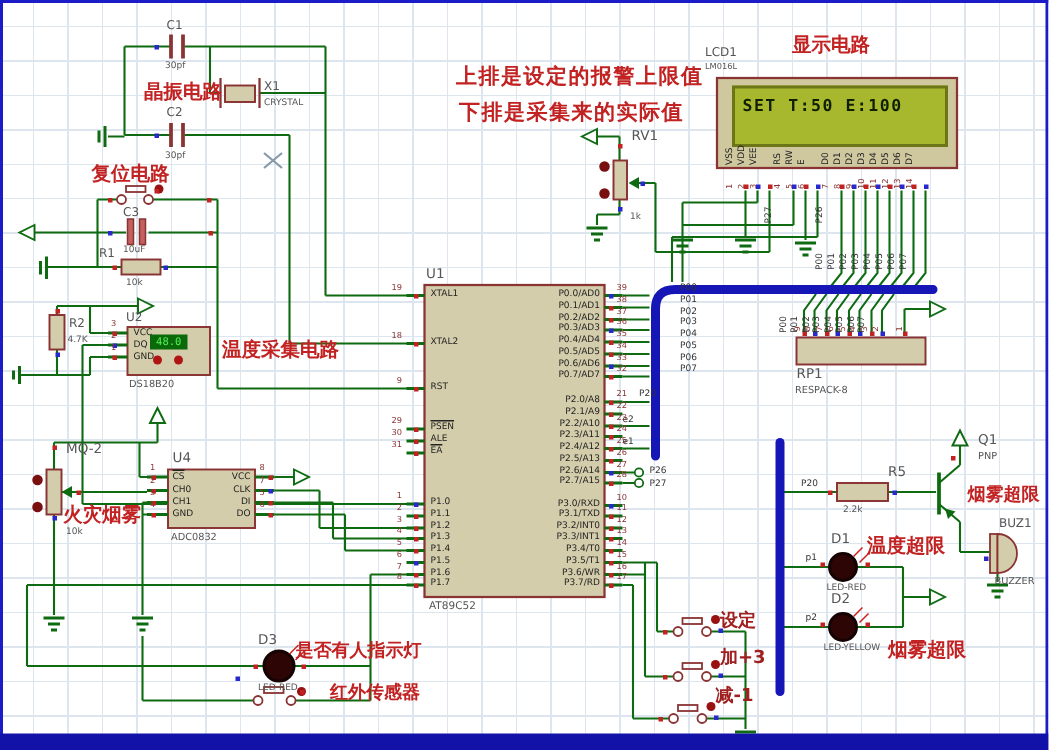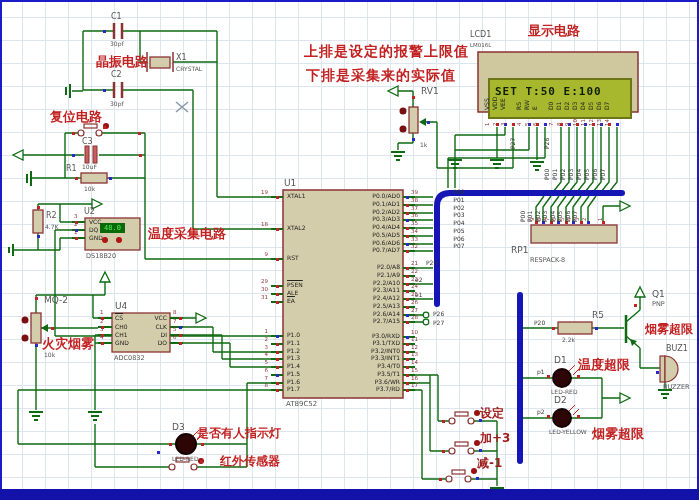--- a/index.html
+++ b/index.html
@@ -17,21 +17,21 @@
   .val{color:#555555;font-size:6px;}
   .pin{color:#222222;font-size:6px;}
   .num{color:#8a3434;font-size:5.5px;}
   .net{color:#333333;font-size:6px;}
   .vert{transform:rotate(-90deg);transform-origin:left bottom;}
   .ol{text-decoration:overline;}
   .wh{position:absolute;height:1.5px;background:#0e6b11;}
   .sq{position:absolute;width:3px;height:3px;}
   .frame{position:absolute;background:#1b1bc8;}
   #lcdscreen{position:absolute;left:488px;top:57px;width:140px;height:37px;
-    background:#a8b82e;border:2px solid #6c7616;margin-top:21px;}
+    background:#a8b82e;border:2px solid #6c7616;}
   .lcdline{position:absolute;left:5px;font-family:"DejaVu Sans Mono",monospace;
     font-weight:bold;font-size:11px;letter-spacing:1px;color:#101f02;}
   #u2read{position:absolute;left:100px;top:223px;width:25px;height:10px;background:#0a6a0a;
     font-family:"DejaVu Sans Mono",monospace;font-size:7px;color:#55ee55;text-align:center;line-height:10px;}
 </style>
 </head>
 <body>
 
 <div id="stage">
 
@@ -215,21 +215,21 @@
     </g>
   </svg>
 
   <div id="lcdscreen">
     <div class="lcdline" style="top:5px">SET T:50   E:100</div>
   </div>
 
   <div id="u2read">48.0</div>
 
   <div class="lbl red" style="left:96px;top:55px">晶振电路</div>
-  <div class="lbl red" style="left:50px;top:110px">复位电路</div>
+  <div class="lbl red" style="left:61px;top:110px">复位电路</div>
   <div class="lbl red" style="left:148px;top:227px">温度采集电路</div>
   <div class="lbl red" style="left:42px;top:337px">火灾烟雾</div>
   <div class="lbl red" style="left:528px;top:24px">显示电路</div>
   <div class="lbl note" style="left:306px;top:68px">下排是采集来的实际值</div>
   <div class="lbl note" style="left:304px;top:44px">上排是设定的报警上限值</div>
   <div class="lbl red" style="left:645px;top:323px;font-size:12px">烟雾超限</div>
   <div class="lbl red" style="left:578px;top:358px">温度超限</div>
   <div class="lbl red" style="left:592px;top:427px">烟雾超限</div>
   <div class="lbl red" style="left:197px;top:427px;font-size:12px">是否有人指示灯</div>
   <div class="lbl red" style="left:220px;top:455px;font-size:12px">红外传感器</div>
@@ -254,21 +254,21 @@
   <div class="lbl ref" style="left:44px;top:296px;font-size:9px">MQ-2</div>
   <div class="lbl val" style="left:44px;top:352px">10k</div>
   <div class="lbl ref" style="left:115px;top:302px;font-size:9px">U4</div>
   <div class="lbl val" style="left:114px;top:355px;font-size:6.5px">ADC0832</div>
   <div class="lbl ref" style="left:284px;top:179px;font-size:9px">U1</div>
   <div class="lbl val" style="left:286px;top:401px;font-size:7px">AT89C52</div>
   <div class="lbl ref" style="left:421px;top:87px;font-size:9px">RV1</div>
   <div class="lbl val" style="left:420px;top:142px">1k</div>
   <div class="lbl ref" style="left:470px;top:31px">LCD1</div>
   <div class="lbl val" style="left:470px;top:43px;font-size:5.5px">LM016L</div>
-  <div class="lbl ref" style="left:511px;top:246px;font-size:9px">RP1</div>
+  <div class="lbl ref" style="left:531px;top:246px;font-size:9px">RP1</div>
   <div class="lbl val" style="left:530px;top:257px;font-size:6.5px">RESPACK-8</div>
   <div class="lbl ref" style="left:652px;top:290px;font-size:9px">Q1</div>
   <div class="lbl val" style="left:652px;top:301px;font-size:6.5px">PNP</div>
   <div class="lbl ref" style="left:592px;top:311px;font-size:9px">R5</div>
   <div class="lbl val" style="left:562px;top:337px">2.2k</div>
   <div class="lbl ref" style="left:666px;top:345px">BUZ1</div>
   <div class="lbl val" style="left:663px;top:384px;font-size:6.5px">BUZZER</div>
   <div class="lbl ref" style="left:554px;top:356px;font-size:9px">D1</div>
   <div class="lbl val" style="left:551px;top:389px">LED-RED</div>
   <div class="lbl ref" style="left:554px;top:396px;font-size:9px">D2</div>

